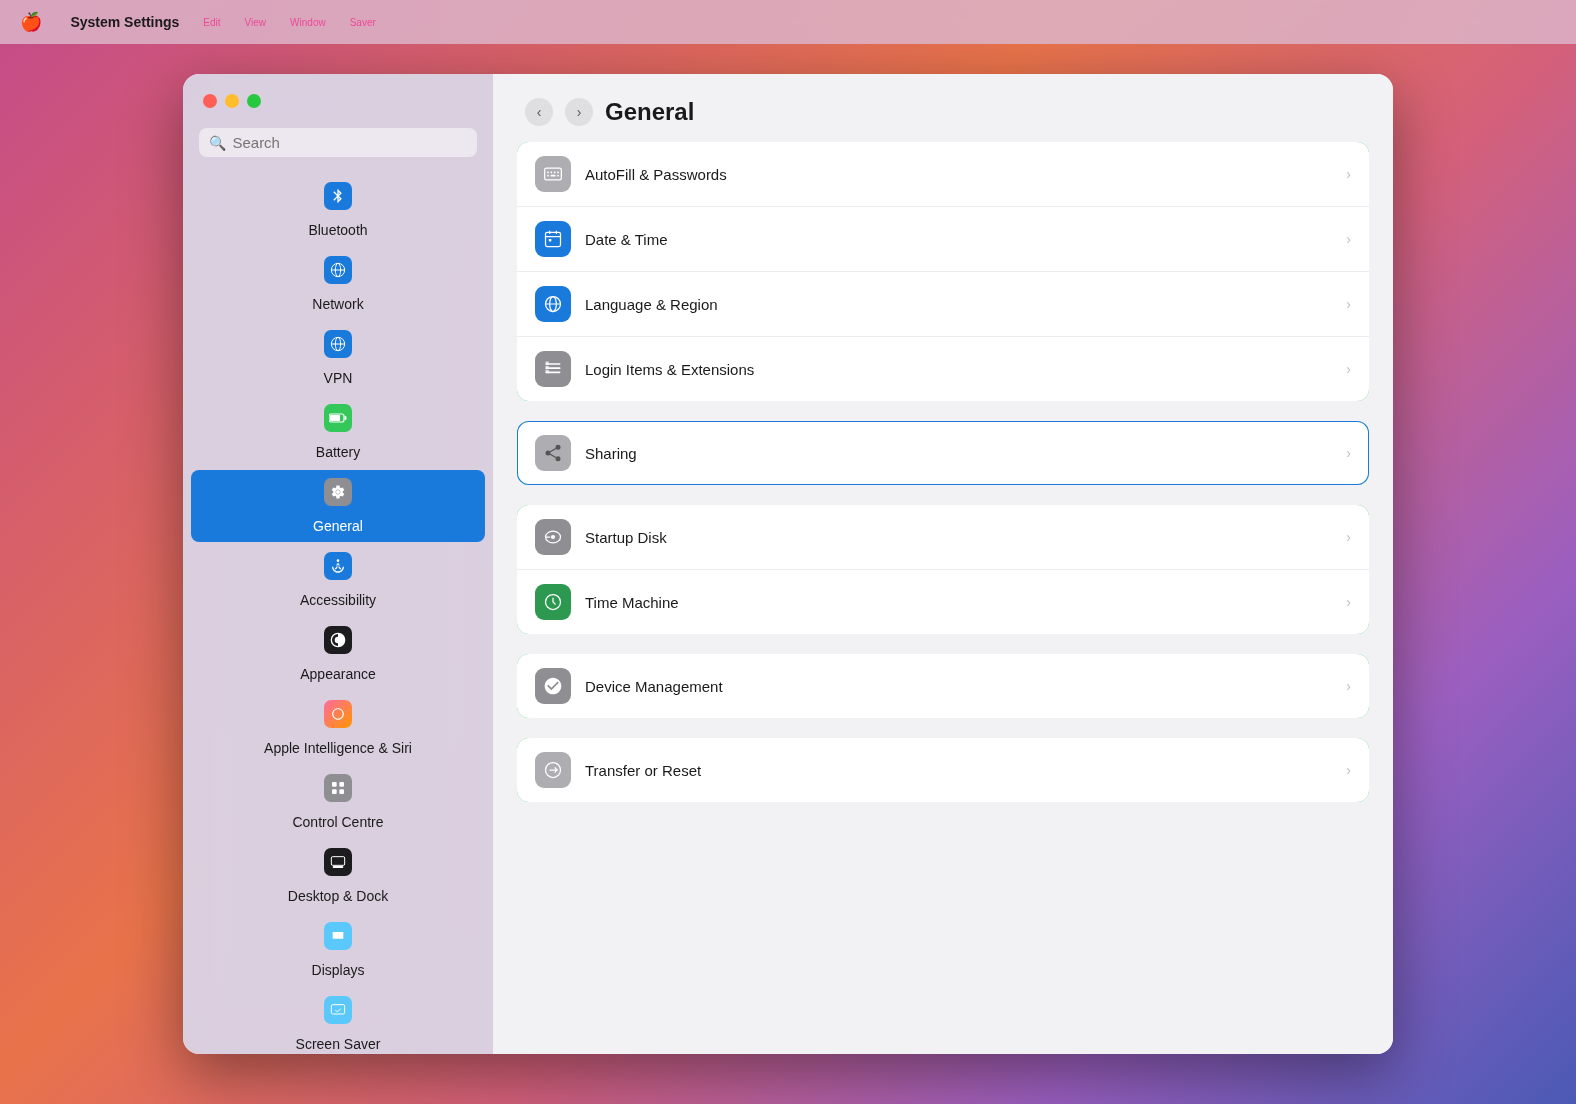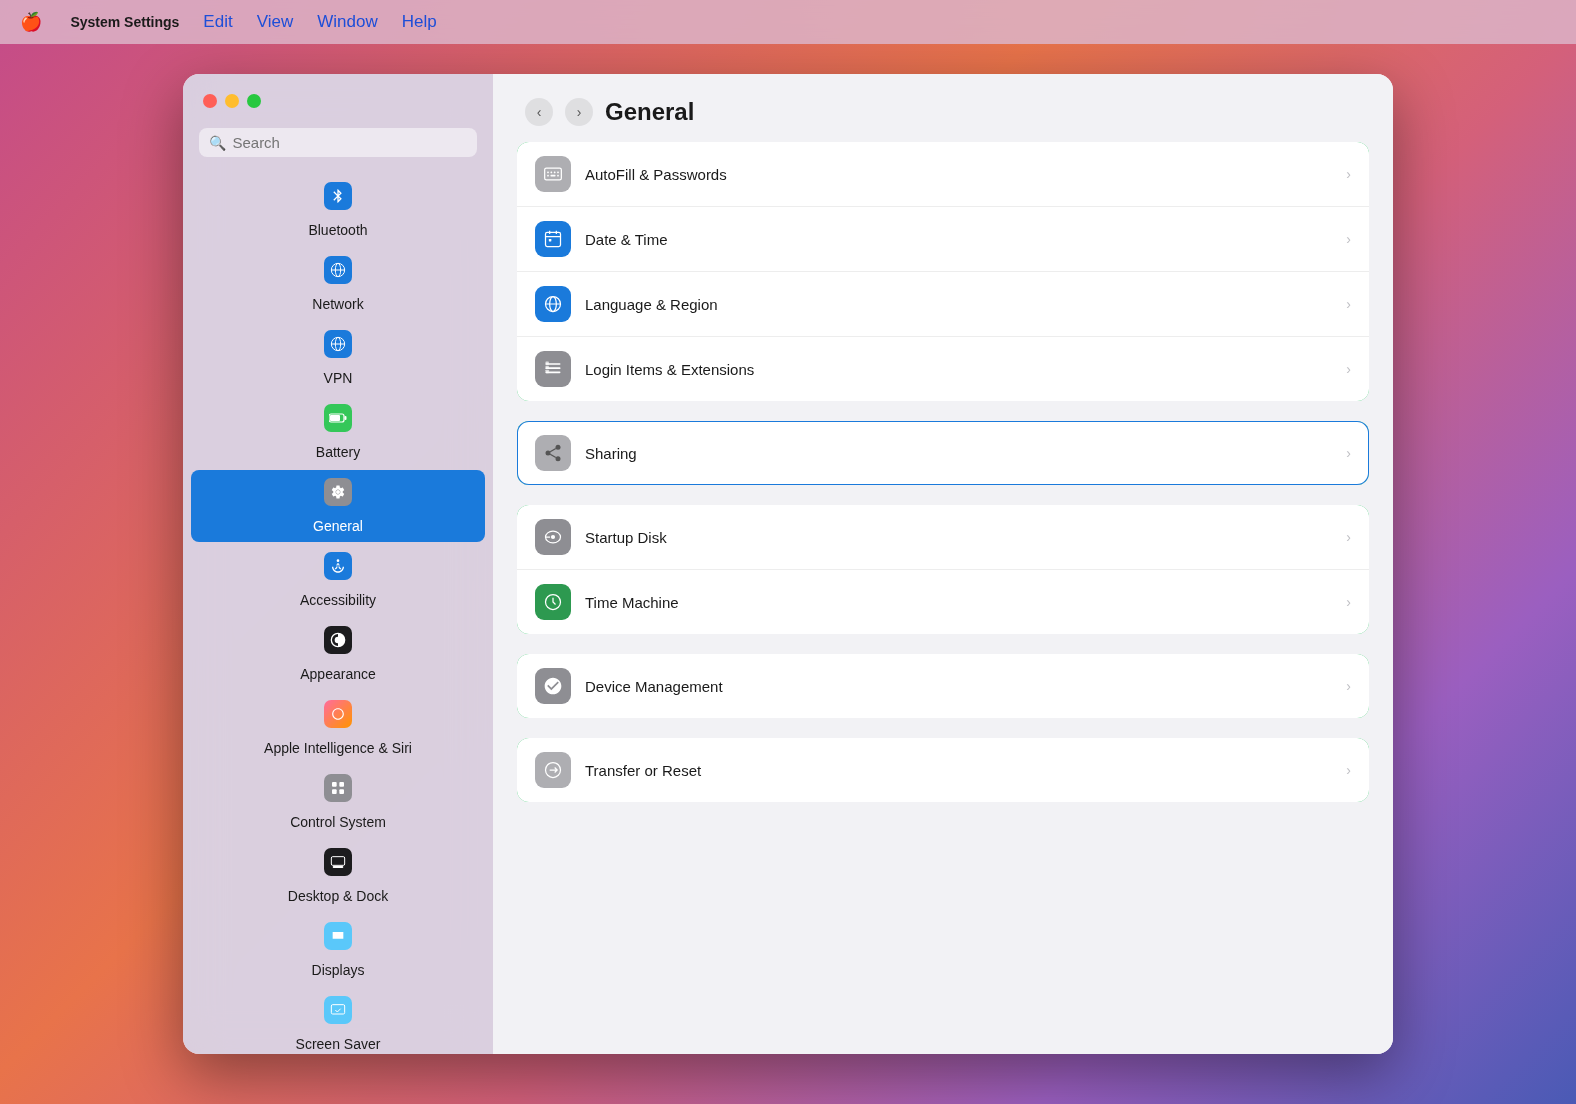--- a/index.html
+++ b/index.html
@@ -30,22 +30,22 @@
     .menubar-apple {
       font-size: 18px;
       margin-right: 4px;
     }
     .menubar-app-name {
       font-weight: 700;
       font-size: 14px;
       color: #1a1a1a;
     }
     .menubar-item {
-      font-size: 17px;
-      color: #1d4ed8;
+      font-size: 10px;
+      color: #ec4899;
     }
 
     
     .window {
       width: 1210px;
       height: 980px;
       margin-top: 30px;
       background: rgba(240, 235, 242, 0.92);
       border-radius: 16px;
       display: flex;
@@ -258,21 +258,21 @@
   </style>
 </head>
 <body>
 
 <div class="menubar">
   <span class="menubar-apple">🍎</span>
   <span class="menubar-app-name">System Settings</span>
   <span class="menubar-item">Edit</span>
   <span class="menubar-item">View</span>
   <span class="menubar-item">Window</span>
-  <span class="menubar-item">Help</span>
+  <span class="menubar-item">Saver</span>
 </div>
 
 <div class="window">
 
   <div class="sidebar">
     <div class="window-controls">
       <button class="wc-btn wc-close"></button>
       <button class="wc-btn wc-min"></button>
       <button class="wc-btn wc-max"></button>
     </div>
@@ -365,21 +365,21 @@
 
     <div class="sidebar-item">
       <div class="sidebar-item-icon icon-gray">
         <svg width="16" height="16" viewBox="0 0 24 24" fill="white">
             <rect x="3" y="3" width="7" height="7" rx="1.5" fill="white"></rect>
             <rect x="14" y="3" width="7" height="7" rx="1.5" fill="white"></rect>
             <rect x="3" y="14" width="7" height="7" rx="1.5" fill="white"></rect>
             <rect x="14" y="14" width="7" height="7" rx="1.5" fill="white"></rect>
           </svg>
       </div>
-      <span class="sidebar-item-label">Control System</span>
+      <span class="sidebar-item-label">Control Centre</span>
     </div>
 
     <div class="sidebar-item">
       <div class="sidebar-item-icon icon-black">
         <svg width="16" height="16" viewBox="0 0 24 24" fill="white">
             <rect x="2" y="4" width="20" height="13" rx="2" stroke="white" stroke-width="1.5" fill="none"></rect>
             <rect x="4" y="18" width="16" height="3" rx="1.5" fill="white"></rect>
           </svg>
       </div>
       <span class="sidebar-item-label">Desktop &amp; Dock</span>

